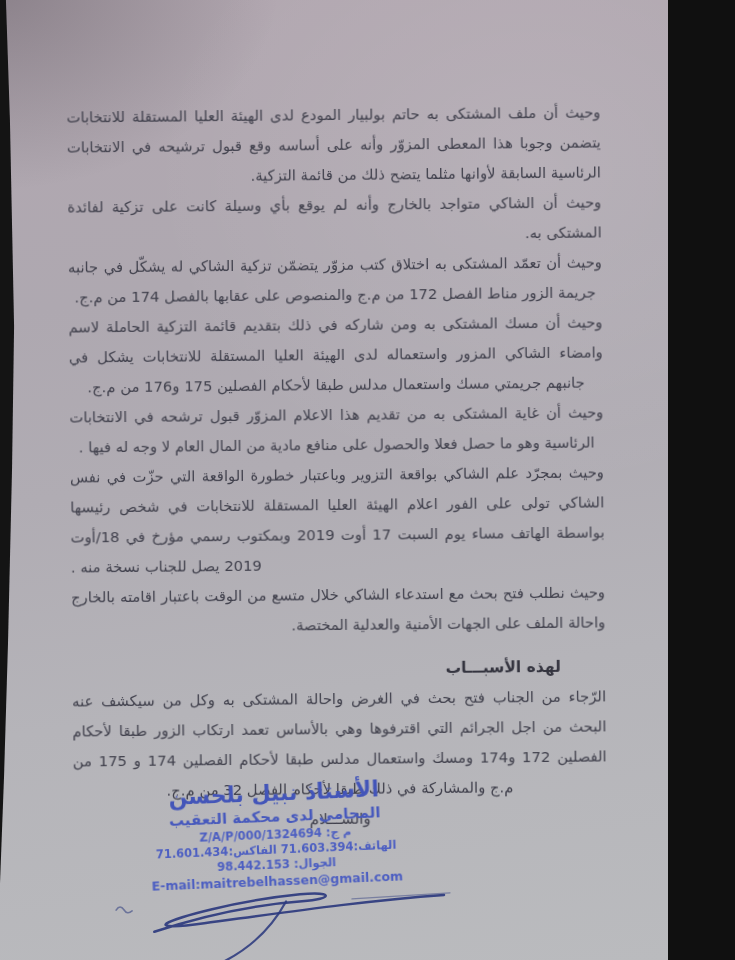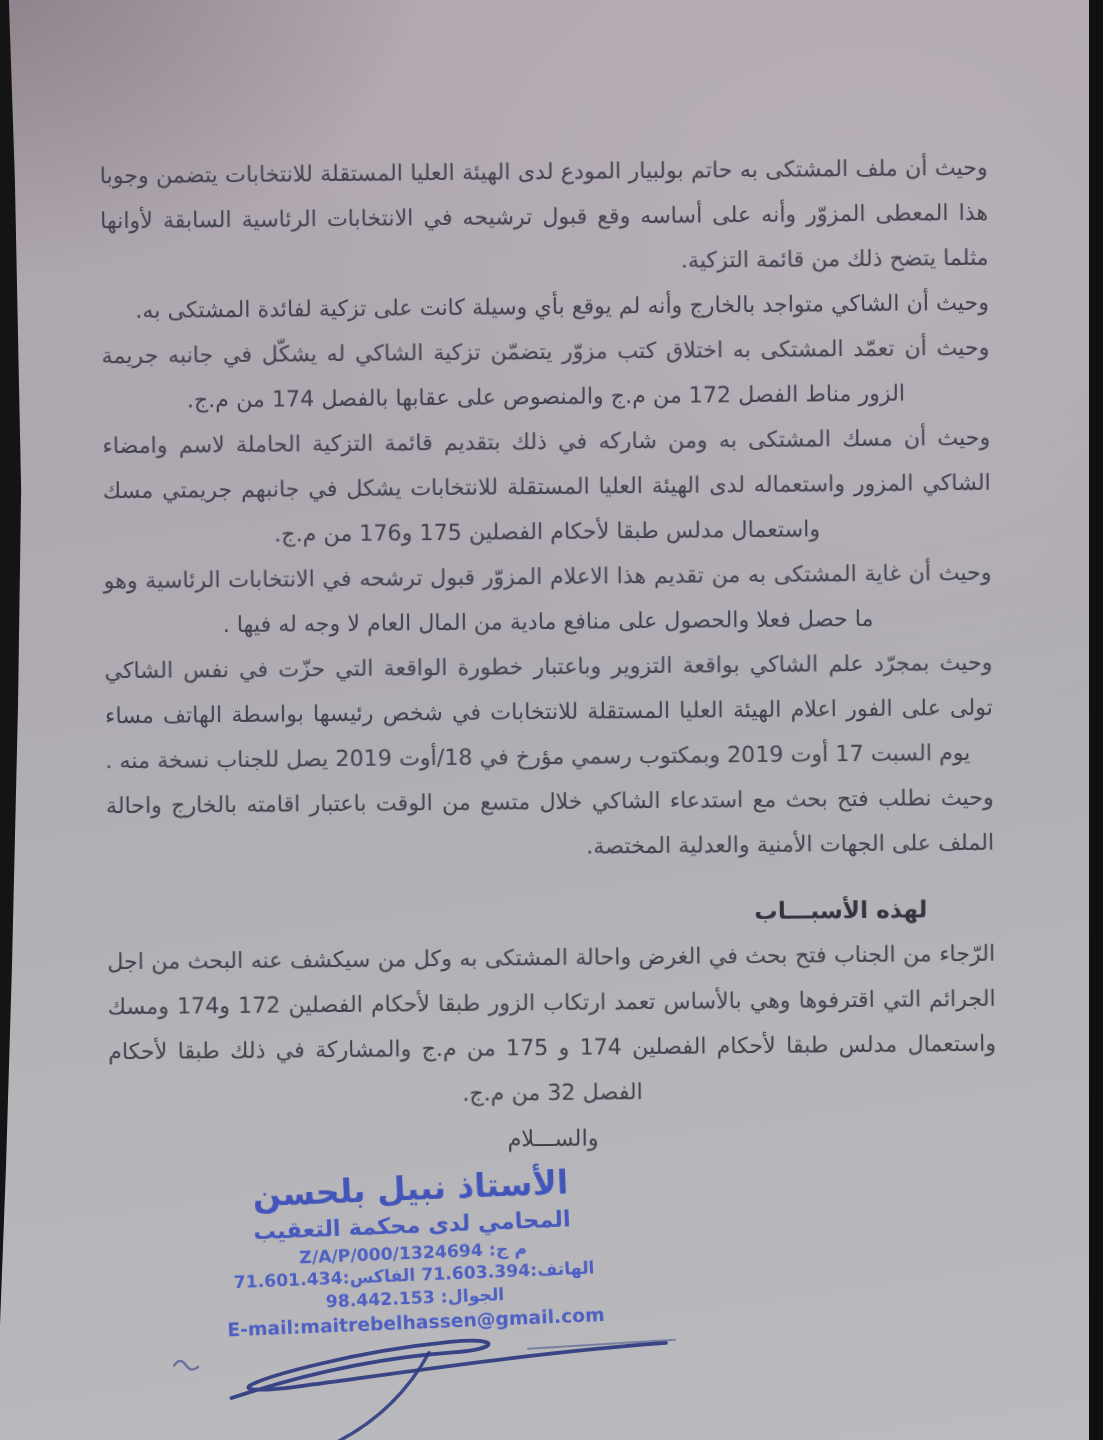--- a/index.html
+++ b/index.html
@@ -1,21 +1,21 @@
 <!DOCTYPE html>
 <html lang="ar"><head>
 <meta charset="utf-8">
 <style>
   html,body{margin:0;padding:0;}
   body{
     width:735px;height:960px;overflow:hidden;background:#101010;
     font-family:"DejaVu Sans",sans-serif;
   }
   .photo{
-    position:relative;width:726px;height:960px;overflow:hidden;
+    position:relative;width:668px;height:960px;overflow:hidden;
     background:
       radial-gradient(ellipse 420px 300px at -2% -2%, rgba(42,36,44,.30), rgba(42,36,44,0) 70%),
       radial-gradient(ellipse 600px 500px at 80% 18%, rgba(255,252,255,.10), rgba(255,255,255,0) 65%),
       linear-gradient(172deg,#b2a7b0 0%,#aea8b0 30%,#b0acb3 48%,#b5b4b9 70%,#babbbe 100%);
   }
   
   .edge-strip{
     position:absolute;left:0;top:0;width:16px;height:960px;background:#141414;
     clip-path:polygon(0 0,37% 0,62% 12.5%,88% 34%,75% 49%,50% 67%,25% 81%,0 92%);
   }

